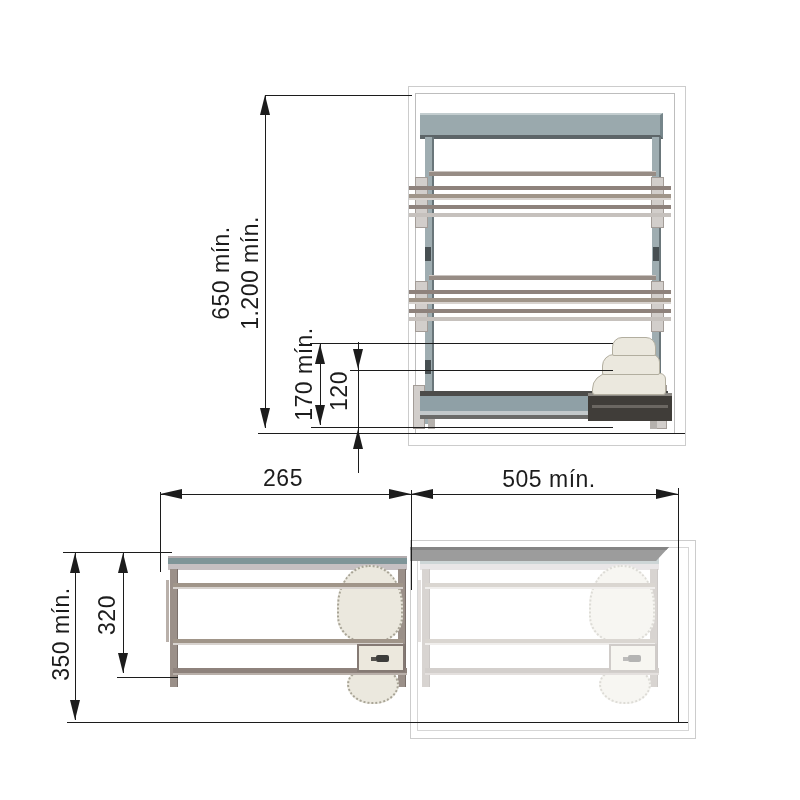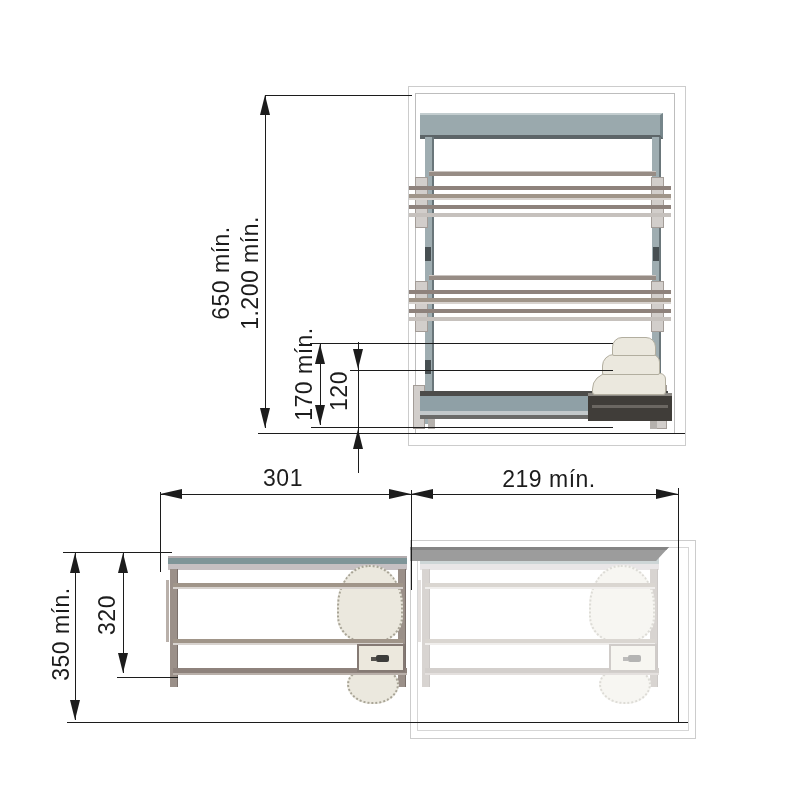--- a/index.html
+++ b/index.html
@@ -176,22 +176,22 @@
       <div class="clip-icon"></div>
       <div class="clip-nub"></div>
     </div>
   </div>
 
   <div class="hl" style="left:160px;top:494px;width:518px;"></div>
   <div class="ar ar-left" style="left:160px;top:489px;"></div>
   <div class="ar ar-right" style="left:389px;top:489px;"></div>
   <div class="ar ar-left" style="left:411px;top:489px;"></div>
   <div class="ar ar-right" style="left:656px;top:489px;"></div>
-  <div class="hlabel" style="left:283px;top:478px;">301</div>
-  <div class="hlabel" style="left:549px;top:479px;">219 mín.</div>
+  <div class="hlabel" style="left:283px;top:478px;">265</div>
+  <div class="hlabel" style="left:549px;top:479px;">505 mín.</div>
   <div class="vl" style="left:160px;top:492px;height:80px;"></div>
   <div class="vl" style="left:411px;top:490px;height:100px;"></div>
   <div class="vl" style="left:678px;top:488px;height:234px;"></div>
 
   <div class="vl" style="left:75px;top:553px;height:167px;"></div>
   <div class="ar ar-up" style="left:70px;top:553px;"></div>
   <div class="ar ar-down" style="left:70px;top:700px;"></div>
   <div class="vlabel" style="left:61px;top:634px;">350 mín.</div>
 
   <div class="vl" style="left:123px;top:553px;height:120px;"></div>

